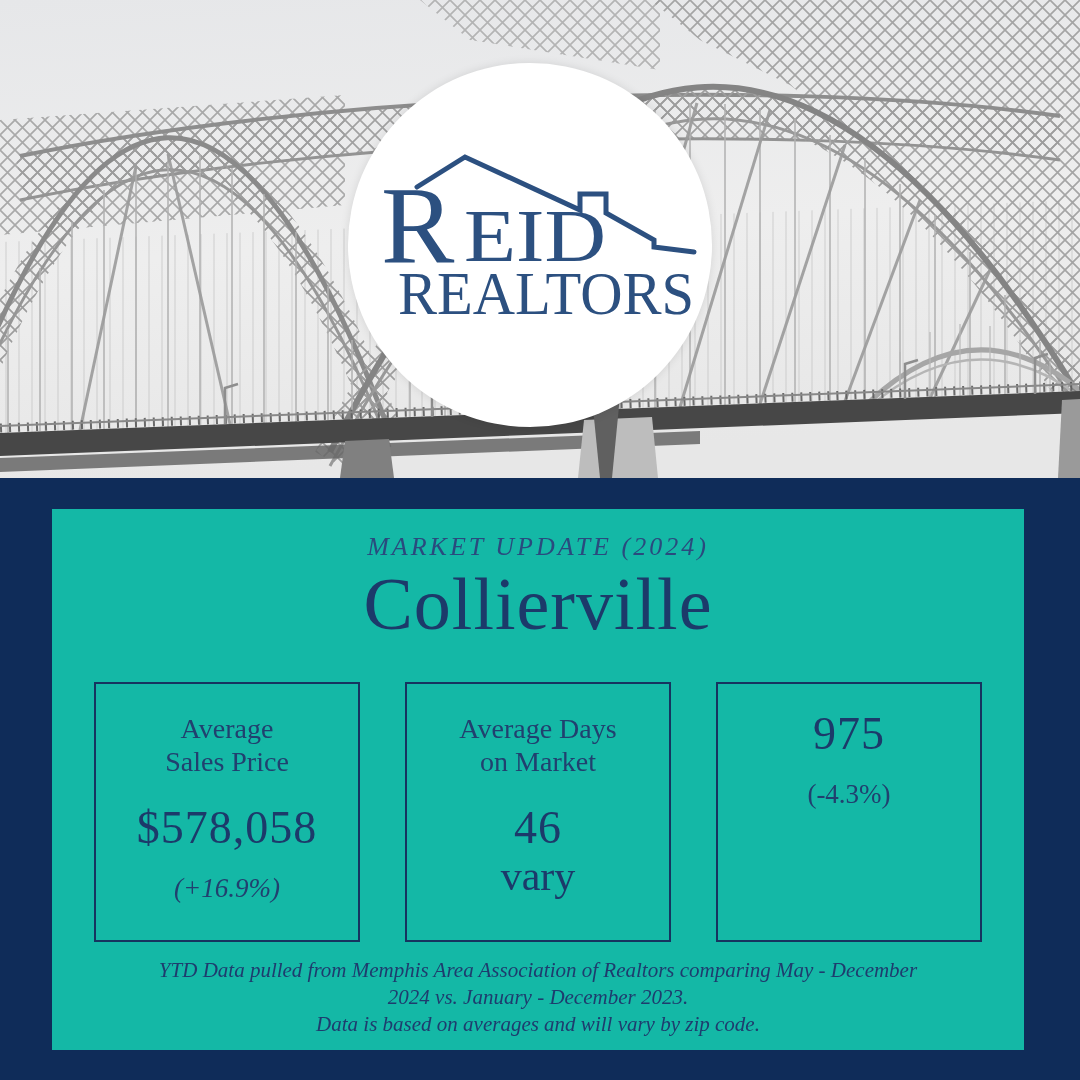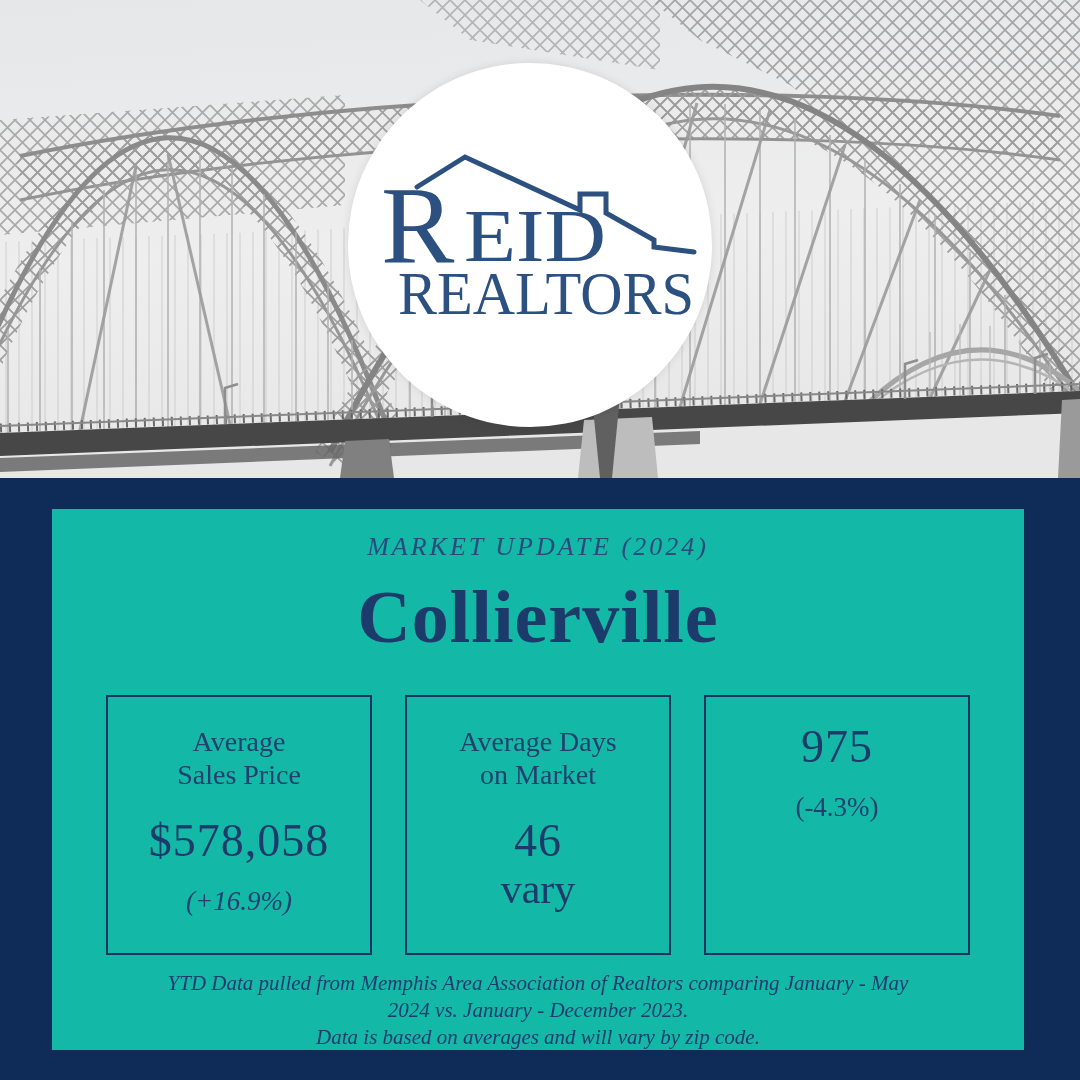--- a/index.html
+++ b/index.html
@@ -18,24 +18,24 @@
   .panel{position:absolute;left:0;top:478px;width:1080px;height:602px;background:#0f2c59;}
   .card{
     position:absolute;left:52px;top:31px;width:972px;height:541px;background:#14b8a6;
     box-sizing:border-box;text-align:center;color:#1e3c6e;
   }
   .eyebrow{
     margin-top:23px;font-size:26px;font-style:italic;letter-spacing:3px;
     color:#2a4a7e;
   }
   .city{
-    margin-top:16px;font-size:74px;line-height:1.08;color:#1c3a6a;letter-spacing:1px;font-weight:bold;
+    margin-top:3px;font-size:74px;line-height:1.08;color:#1c3a6a;letter-spacing:1px;
   }
   .stats-row{
-    margin-top:37px;display:flex;justify-content:center;gap:33px;
+    margin-top:37px;display:flex;justify-content:center;gap:45px;
   }
   .stat-box{
     width:266px;height:260px;border:2px solid #16345f;box-sizing:border-box;
     display:flex;flex-direction:column;align-items:center;
   }
   .stat-label{margin-top:28px;font-size:28px;line-height:1.18;color:#21406f;}
   .stat-value{margin-top:27px;font-size:46px;line-height:1.0;color:#1c3a6a;letter-spacing:1px;}
   .stat-unit{font-size:42px;line-height:1.0;margin-top:4px;color:#1c3a6a;}
   .stat-unit:empty,.stat-change:empty{display:none;}
   .stat-change{margin-top:22px;font-size:27px;color:#21406f;}
@@ -215,21 +215,21 @@
 
         <div class="stat-box">
           <div class="stat-value">975</div>
 
           <div class="stat-change">(-4.3%)</div>
         </div>
 
       </div>
 
       <div class="disclaimer">
-        <div>YTD Data pulled from Memphis Area Association of Realtors comparing January - May</div>
+        <div>YTD Data pulled from Memphis Area Association of Realtors comparing May - December</div>
         <div>2024 vs. January - December 2023.</div>
         <div>Data is based on averages and will vary by zip code.</div>
       </div>
 
     </div>
   </div>
 
 </div>
 
 </body></html>

